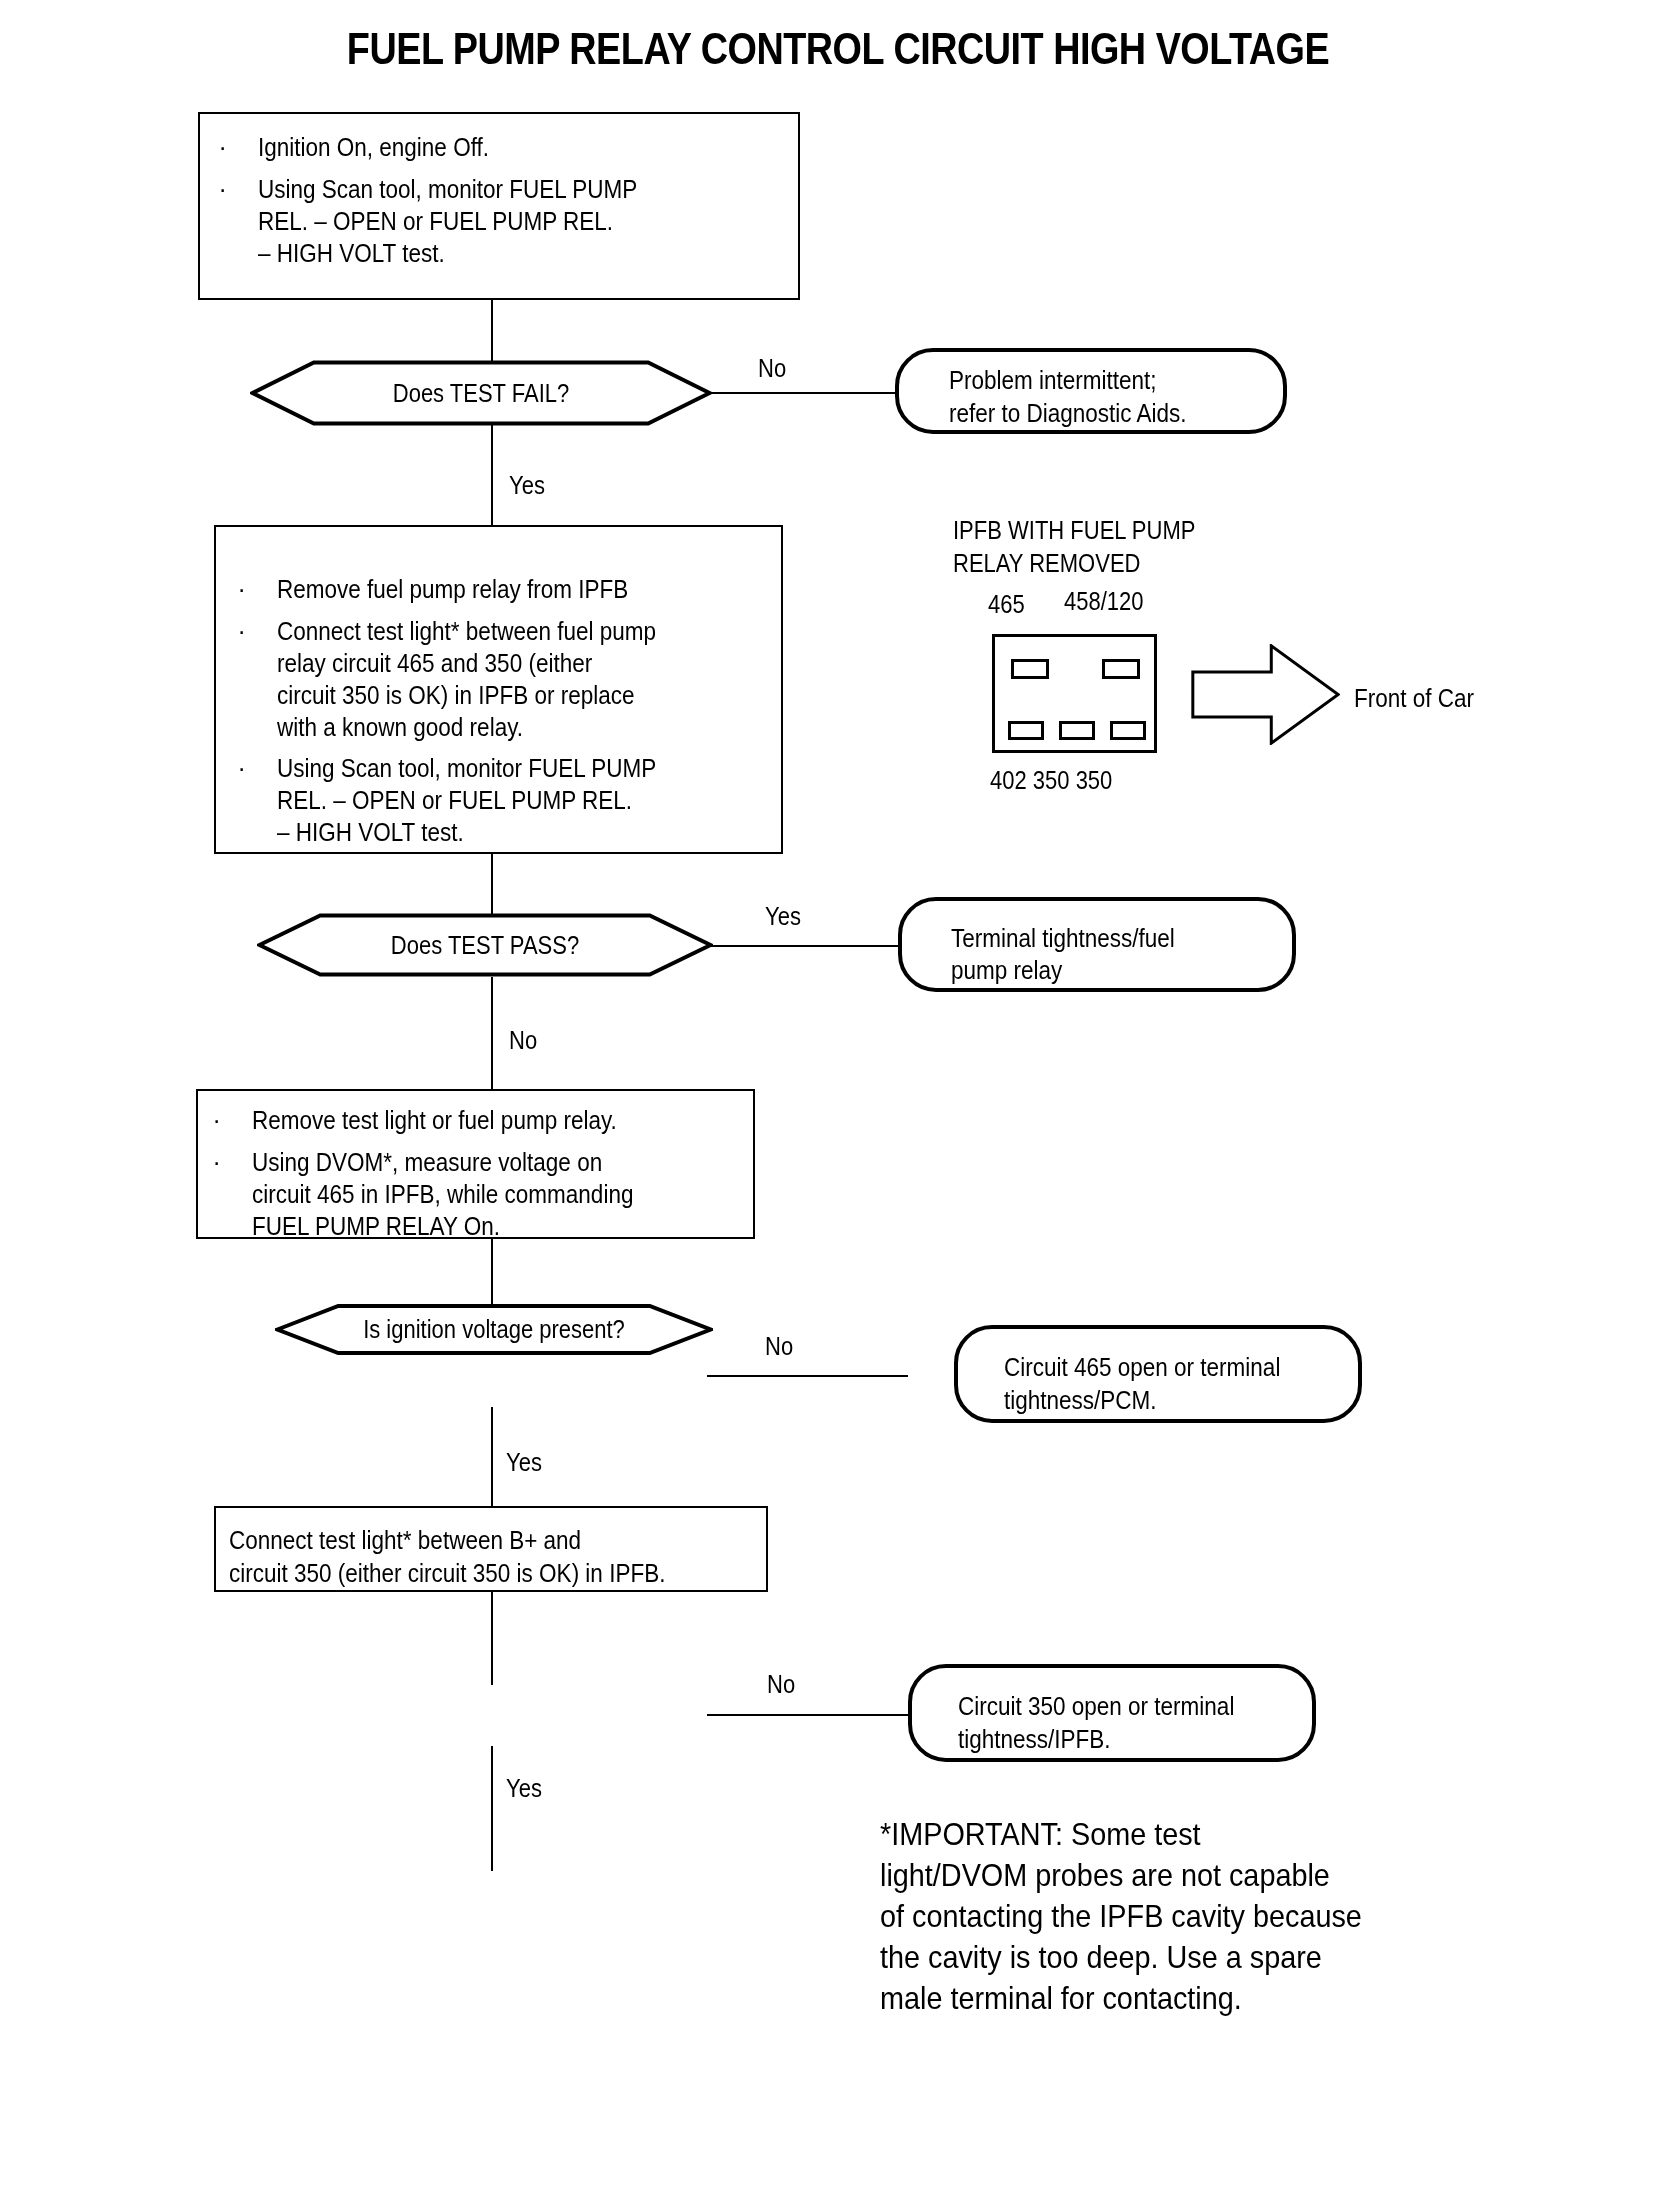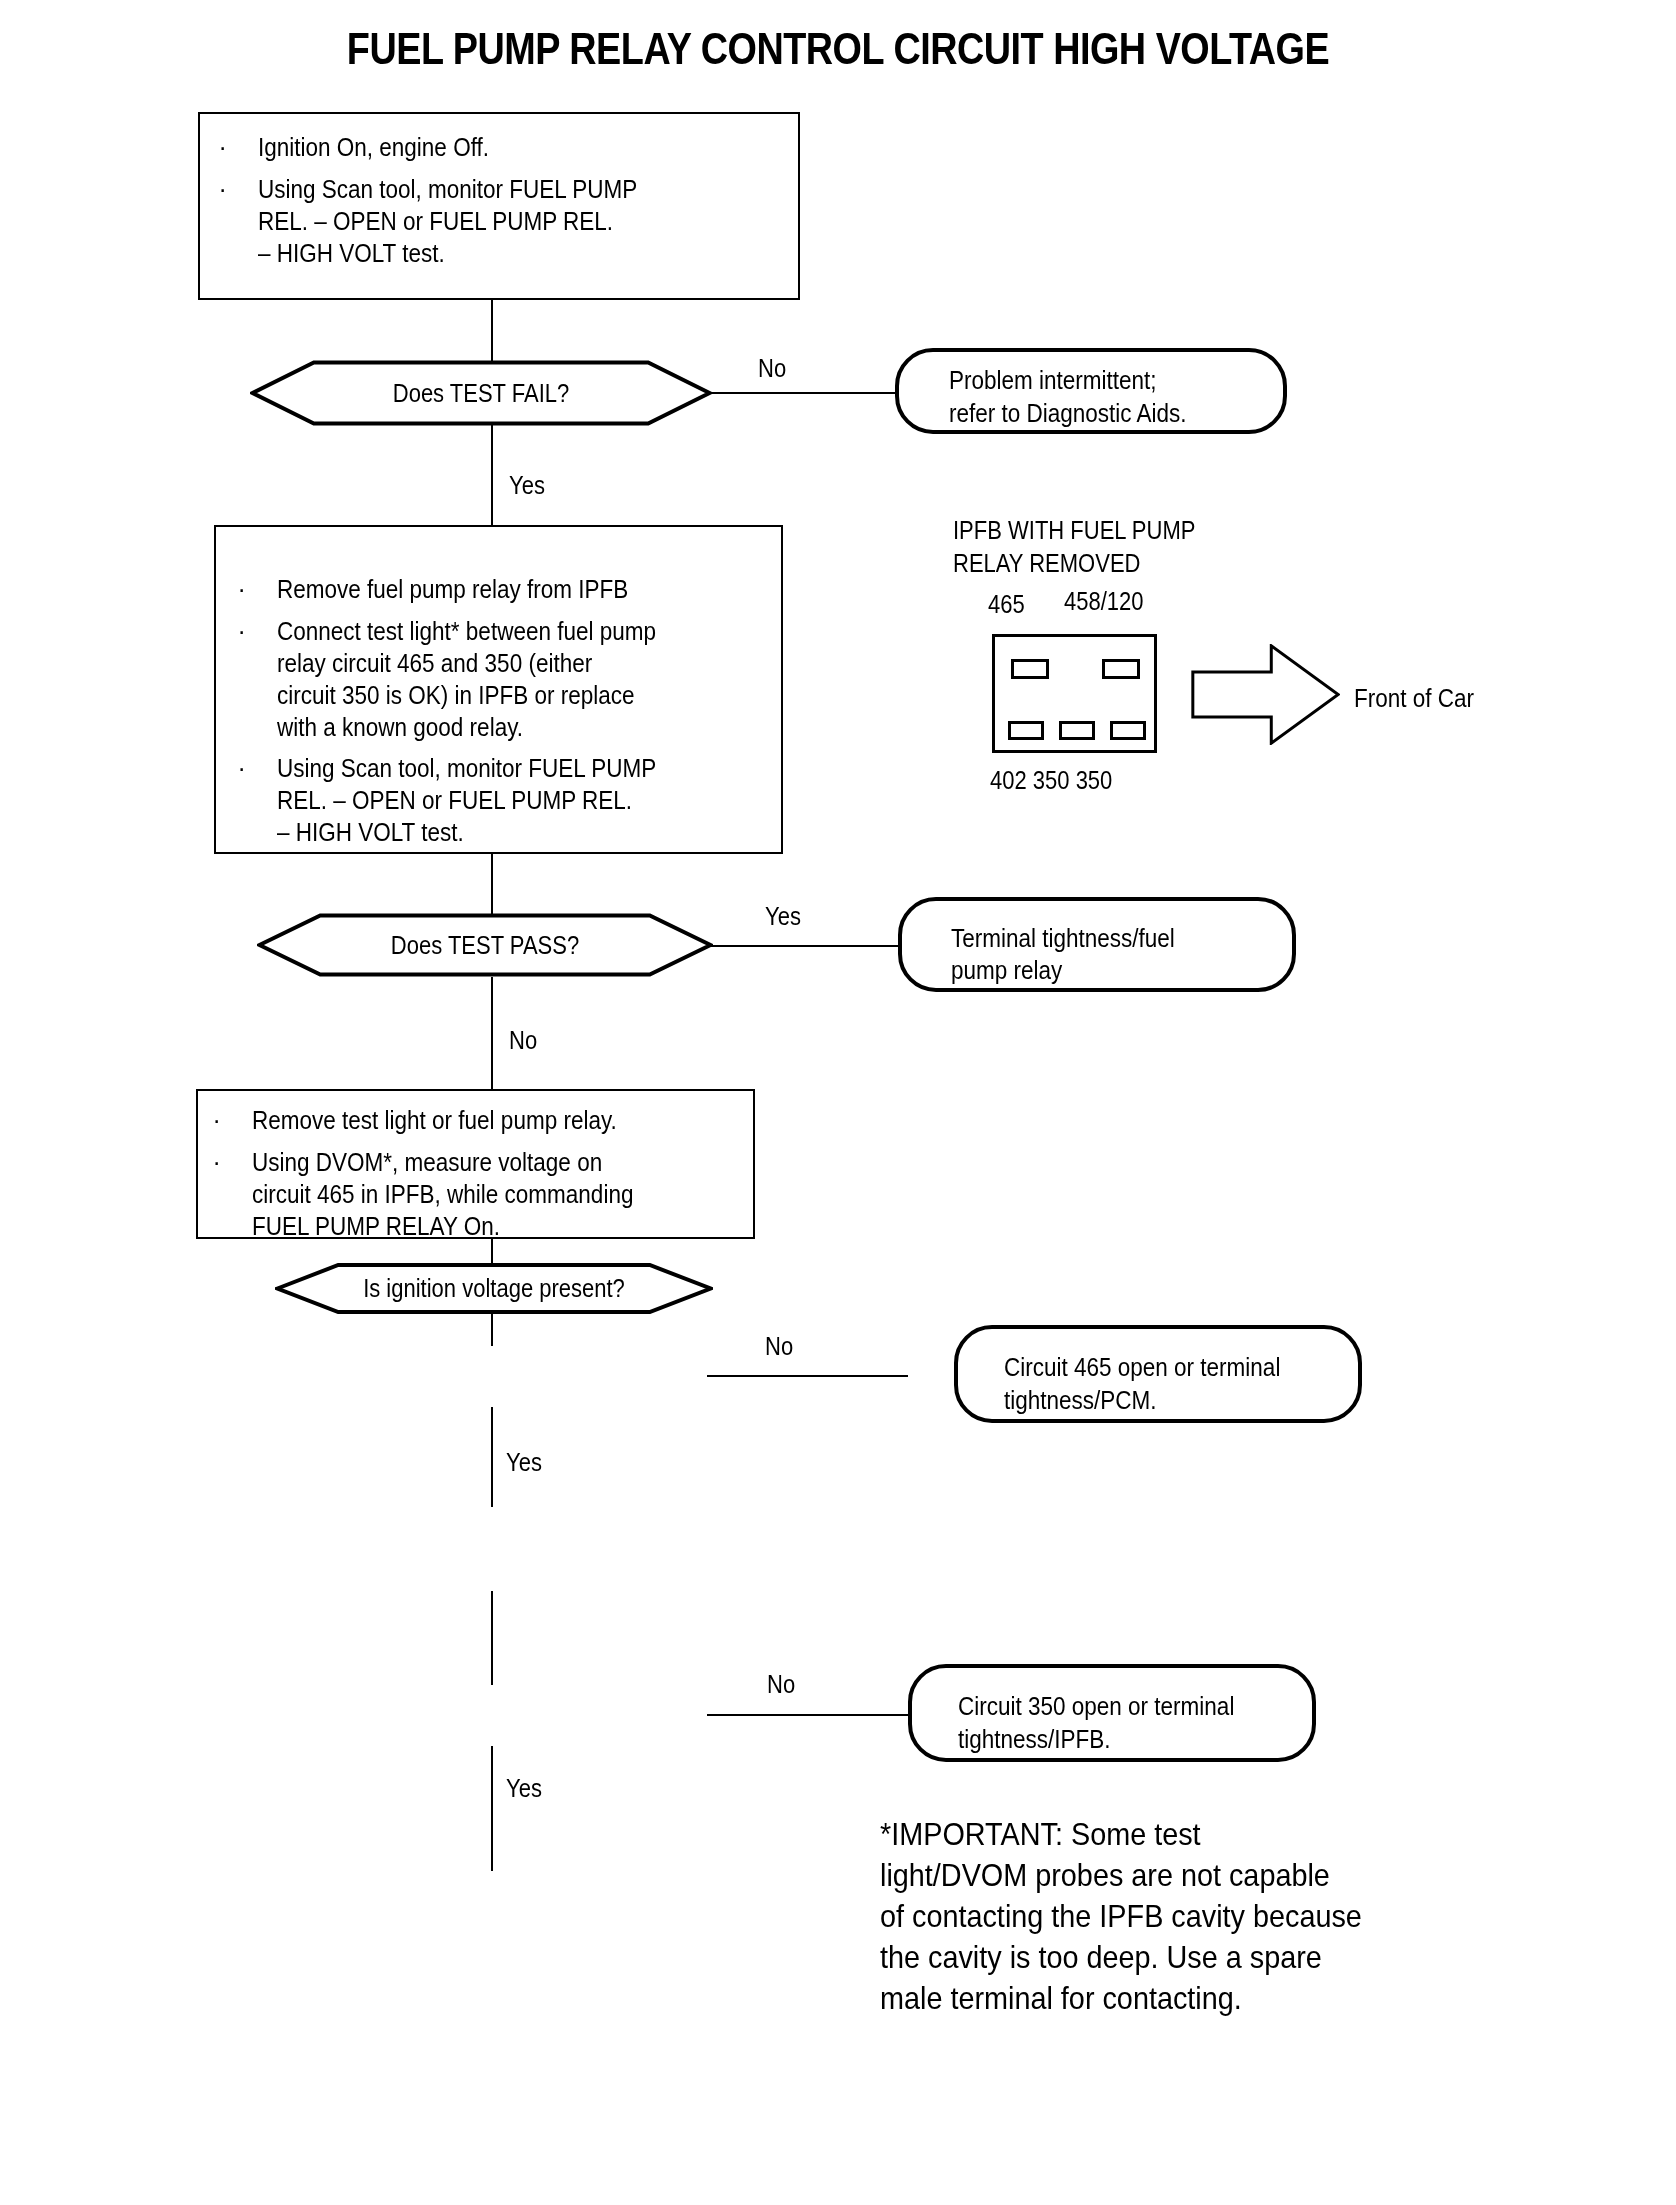--- a/index.html
+++ b/index.html
@@ -291,34 +291,38 @@
       </div>
       <div class="bullet-row">
         <div class="bullet-dot">·</div>
         <div class="bullet-text">Using DVOM*, measure voltage on
 circuit 465 in IPFB, while commanding
 FUEL  PUMP RELAY On.</div>
       </div>
     </div>
   </div>
 
-  <div class="decision" style="left:275px; top:1263px; width:438px; height:51px;">
+  <div class="decision" style="left:275px; top:1304px; width:438px; height:51px;">
     <svg viewBox="0 0 720 104" preserveAspectRatio="none">
       <polygon points="4,52 104,4 616,4 716,52 616,100 104,100" fill="#ffffff" stroke="#000000" stroke-width="4" vector-effect="non-scaling-stroke"></polygon>
     </svg>
     <div class="dec-label">Is ignition voltage present?</div>
   </div>
   <div class="edge-label" style="left:765px; top:1332px;">No</div>
   <div class="edge-label" style="left:506px; top:1448px;">Yes</div>
 
   <div class="terminal-box" style="left:954px; top:1325px; width:408px; height:98px;">
     <div class="plain-text" style="left:46px; top:22px;">Circuit 465 open or terminal
 tightness/PCM.</div>
   </div>
 
+  <div class="process-box" style="left:214px; top:1506px; width:554px; height:86px;">
+    <div class="plain-text" style="left:13.4px; top:16px;">Connect test light* between B+ and
+circuit 350 (either circuit 350 is OK) in IPFB.</div>
+  </div>
 
   <div class="edge-label" style="left:767px; top:1670px;">No</div>
   <div class="edge-label" style="left:506px; top:1774px;">Yes</div>
 
   <div class="terminal-box" style="left:908px; top:1664px; width:408px; height:98px;text-decoration:underline;">
     <div class="plain-text" style="left:46px; top:22px;">Circuit 350 open or terminal
 tightness/IPFB.</div>
   </div>
 
 

